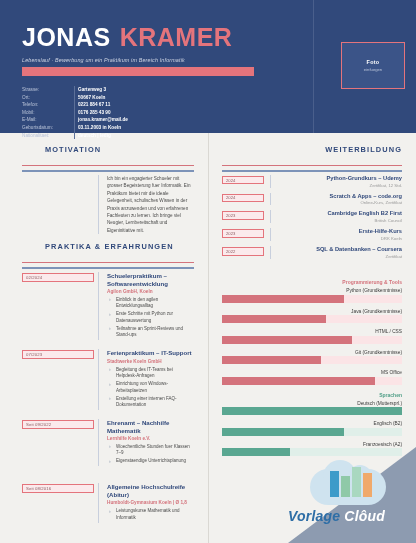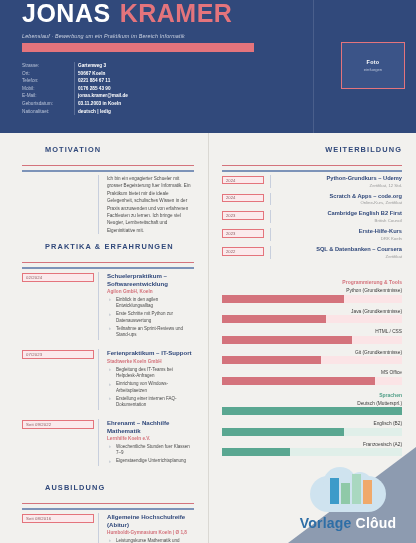--- a/index.html
+++ b/index.html
@@ -5,21 +5,21 @@
   html,body{margin:0;padding:0;}
   body{
     width:416px;height:543px;overflow:hidden;
     background:#8d9bb0;
     font-family:"Liberation Sans", sans-serif;
   }
   .page{position:relative;width:416px;height:543px;background:#f2f1ee;overflow:hidden;}
 
   
   .header{position:relative;height:133px;background:#31497b;padding:0;}
-  .hdr-left{position:absolute;left:22px;top:1px;width:290px;}
+  .hdr-left{position:absolute;left:22px;top:25px;width:290px;}
   .name{font-size:25px;font-weight:bold;letter-spacing:0.5px;line-height:1;margin:0;}
   .name .first{color:#ffffff;}
   .name .last{color:#e4747c;margin-left:9px;}
   .subtitle{font-size:5.4px;color:#ccd3e2;font-style:italic;margin-top:7px;letter-spacing:.15px;}
   .accent-bar{margin-top:4px;width:232px;height:9px;background:#e4747c;}
 
   .contact{margin-top:10px;font-size:4.7px;color:#c3cbdd;line-height:1.62;}
   .crow{display:flex;}
   .clabel{width:52px;color:#b9c3d8;}
   .cval{color:#ffffff;font-weight:bold;border-left:1px solid #5c7099;padding-left:3px;}
@@ -81,21 +81,21 @@
   .track{height:8px;width:100%;}
   .track.red{background:#fbe4e6;}
   .track.green{background:#e0efe9;}
   .fill{height:100%;}
   .fill.red{background:#d4737c;}
   .fill.green{background:#5aa791;}
 
   
   .corner{position:absolute;right:0;bottom:0;width:0;height:0;
      border-left:128px solid transparent;border-bottom:96px solid #8d9bb0;}
-  .wm{position:absolute;right:8px;bottom:12px;width:120px;text-align:center;}
+  .wm{position:absolute;right:8px;bottom:19px;width:120px;font-style:italic;}
   .wm-logo{position:relative;width:76px;height:44px;margin:0 auto 1px auto;}
   .wm-cloud{position:absolute;left:0;top:6px;width:76px;height:36px;background:#cfe3ef;border-radius:18px;}
   .wm-cloud:before{content:"";position:absolute;left:13px;top:-9px;width:34px;height:34px;background:#cfe3ef;border-radius:50%;}
   .wm-cloud:after{content:"";position:absolute;left:38px;top:-4px;width:24px;height:24px;background:#cfe3ef;border-radius:50%;}
   .bars{position:absolute;left:20px;top:4px;display:flex;align-items:flex-end;gap:2px;z-index:2;}
   .bars i{display:block;width:9px;}
   .b1{height:26px;background:#3d9bc9;}
   .b2{height:21px;background:#8fc9a8;}
   .b3{height:30px;background:#a9d8c0;}
   .b4{height:24px;background:#f0a96b;}
@@ -208,25 +208,20 @@
               <ul class="blist">
                 <li>Woechentliche Stunden fuer Klassen 7–9</li>
                 <li>Eigenstaendige Unterrichtsplanung</li>
               </ul>
             </div>
           </div>
         </div>
 
       <div class="sec-gap"></div>
 
-      <div class="sec">
-        <div class="sec-title">AUSBILDUNG</div>
-        <div class="rule-red"></div>
-        <div class="rule-blue"></div>
-      </div>
       <div id="education-list">
           <div class="entry">
             <div class="date-chip">Seit 08/2016</div>
             <div class="entry-body">
               <div class="e-title">Allgemeine Hochschulreife (Abitur)</div>
               <div class="e-sub">Humboldt-Gymnasium Koeln  |  Ø 1,8</div>
               <ul class="blist">
                 <li>Leistungskurse Mathematik und Informatik</li>
               </ul>
             </div>

